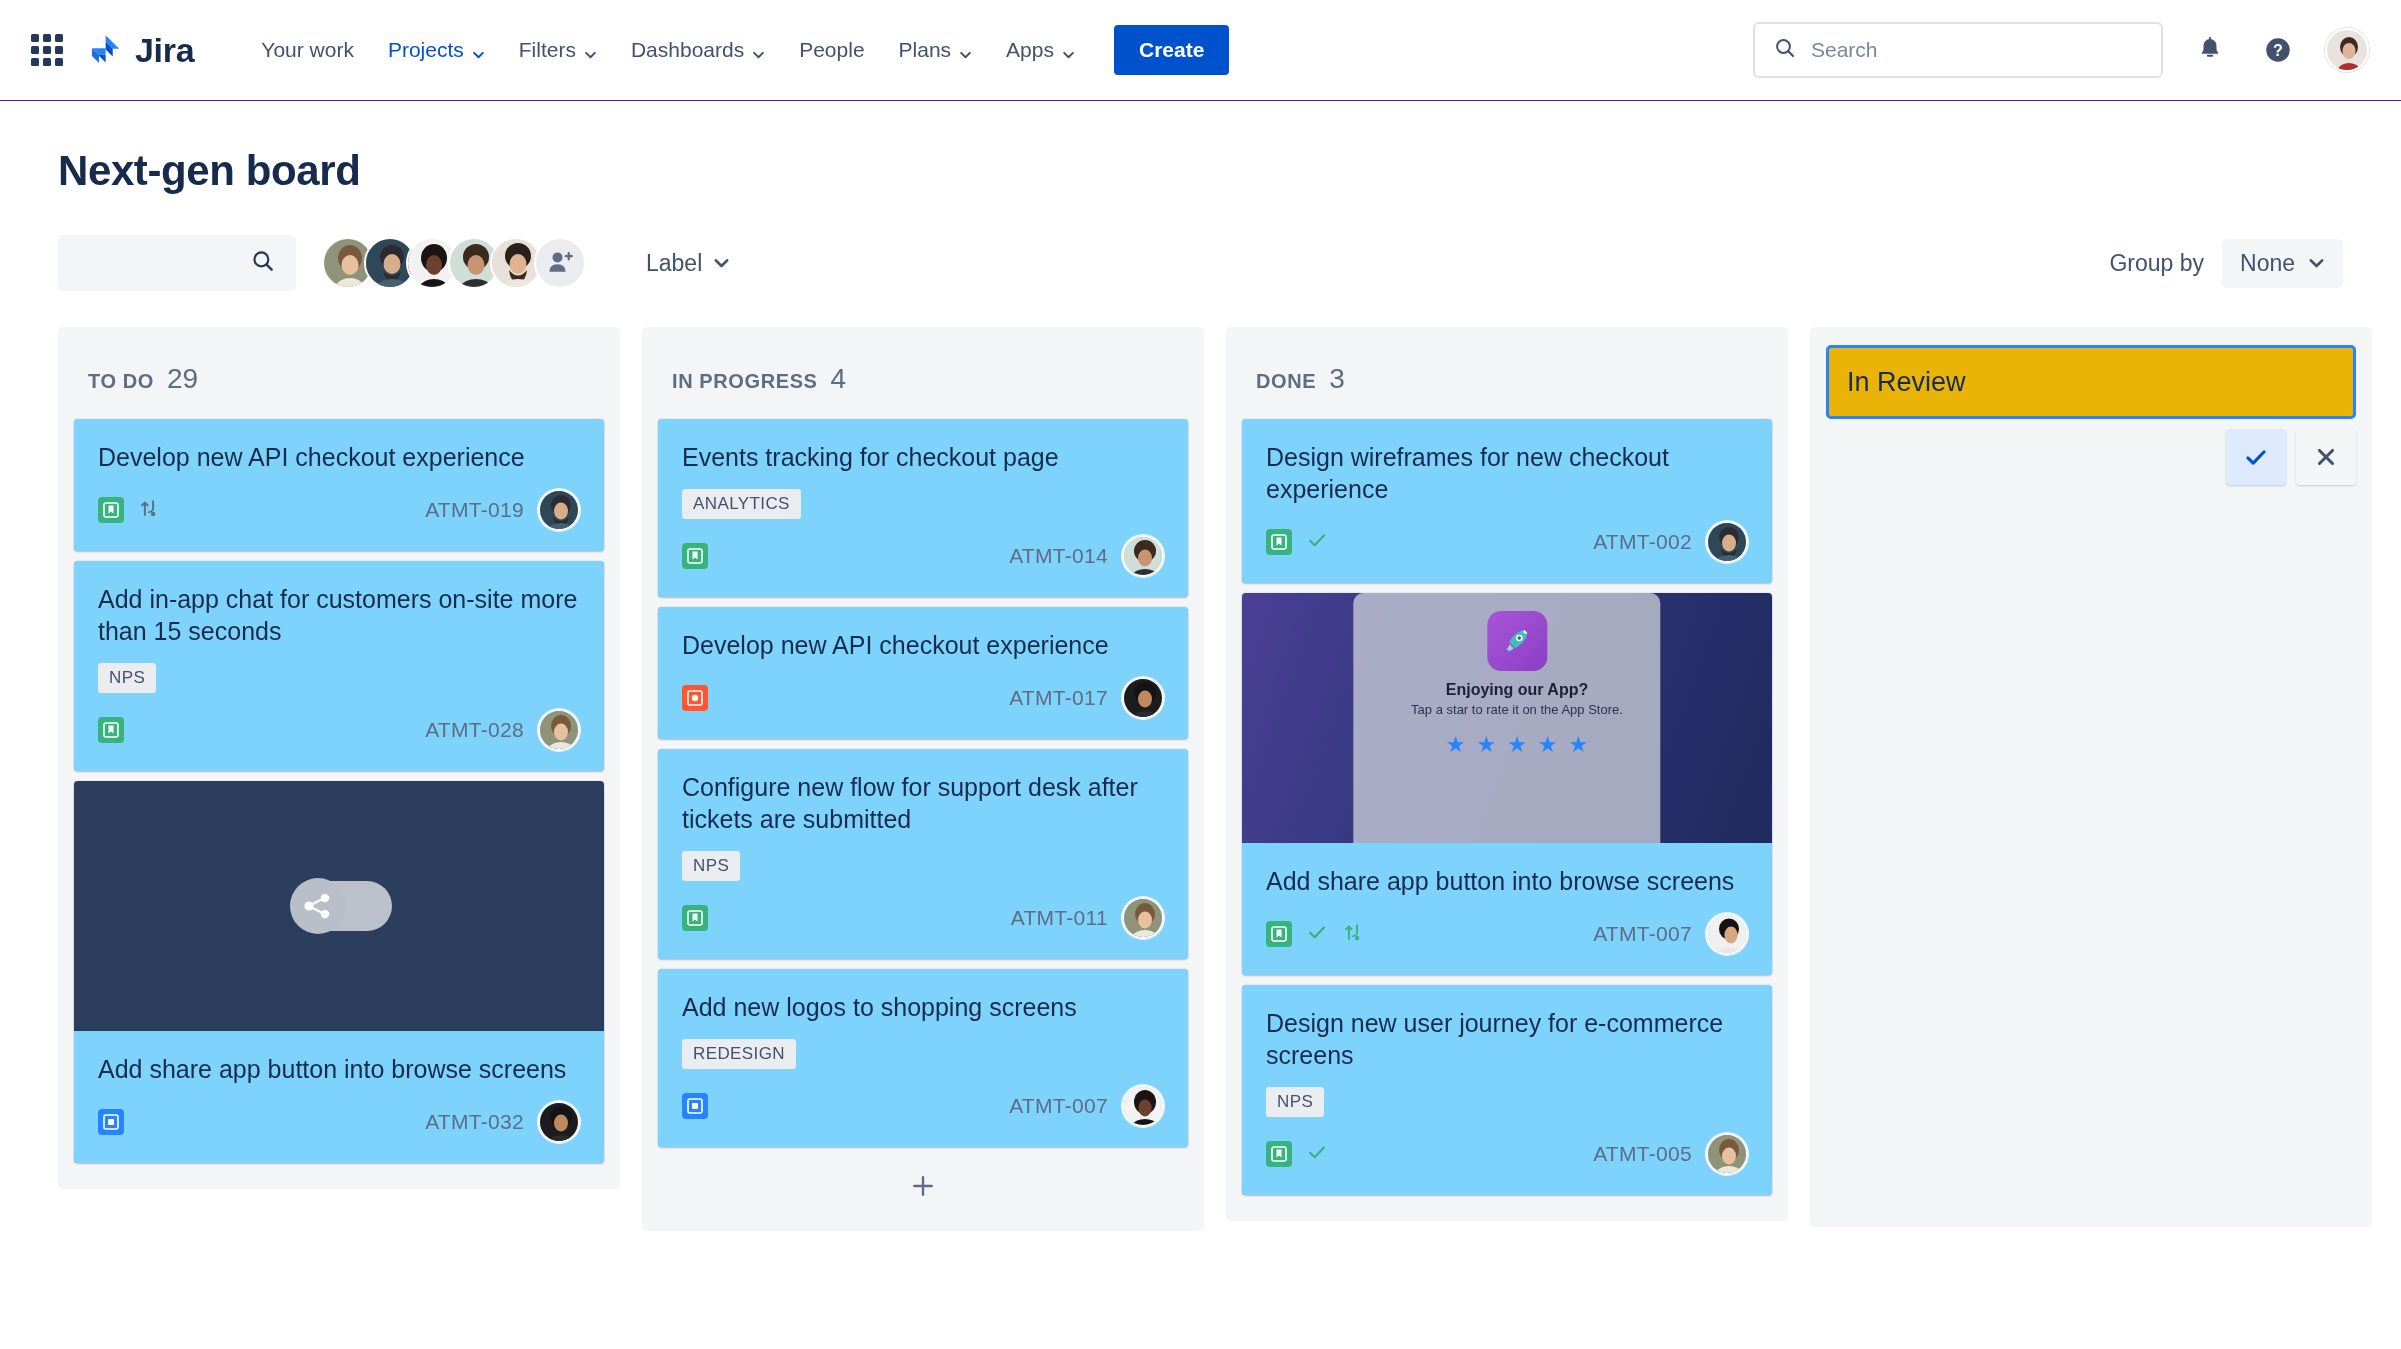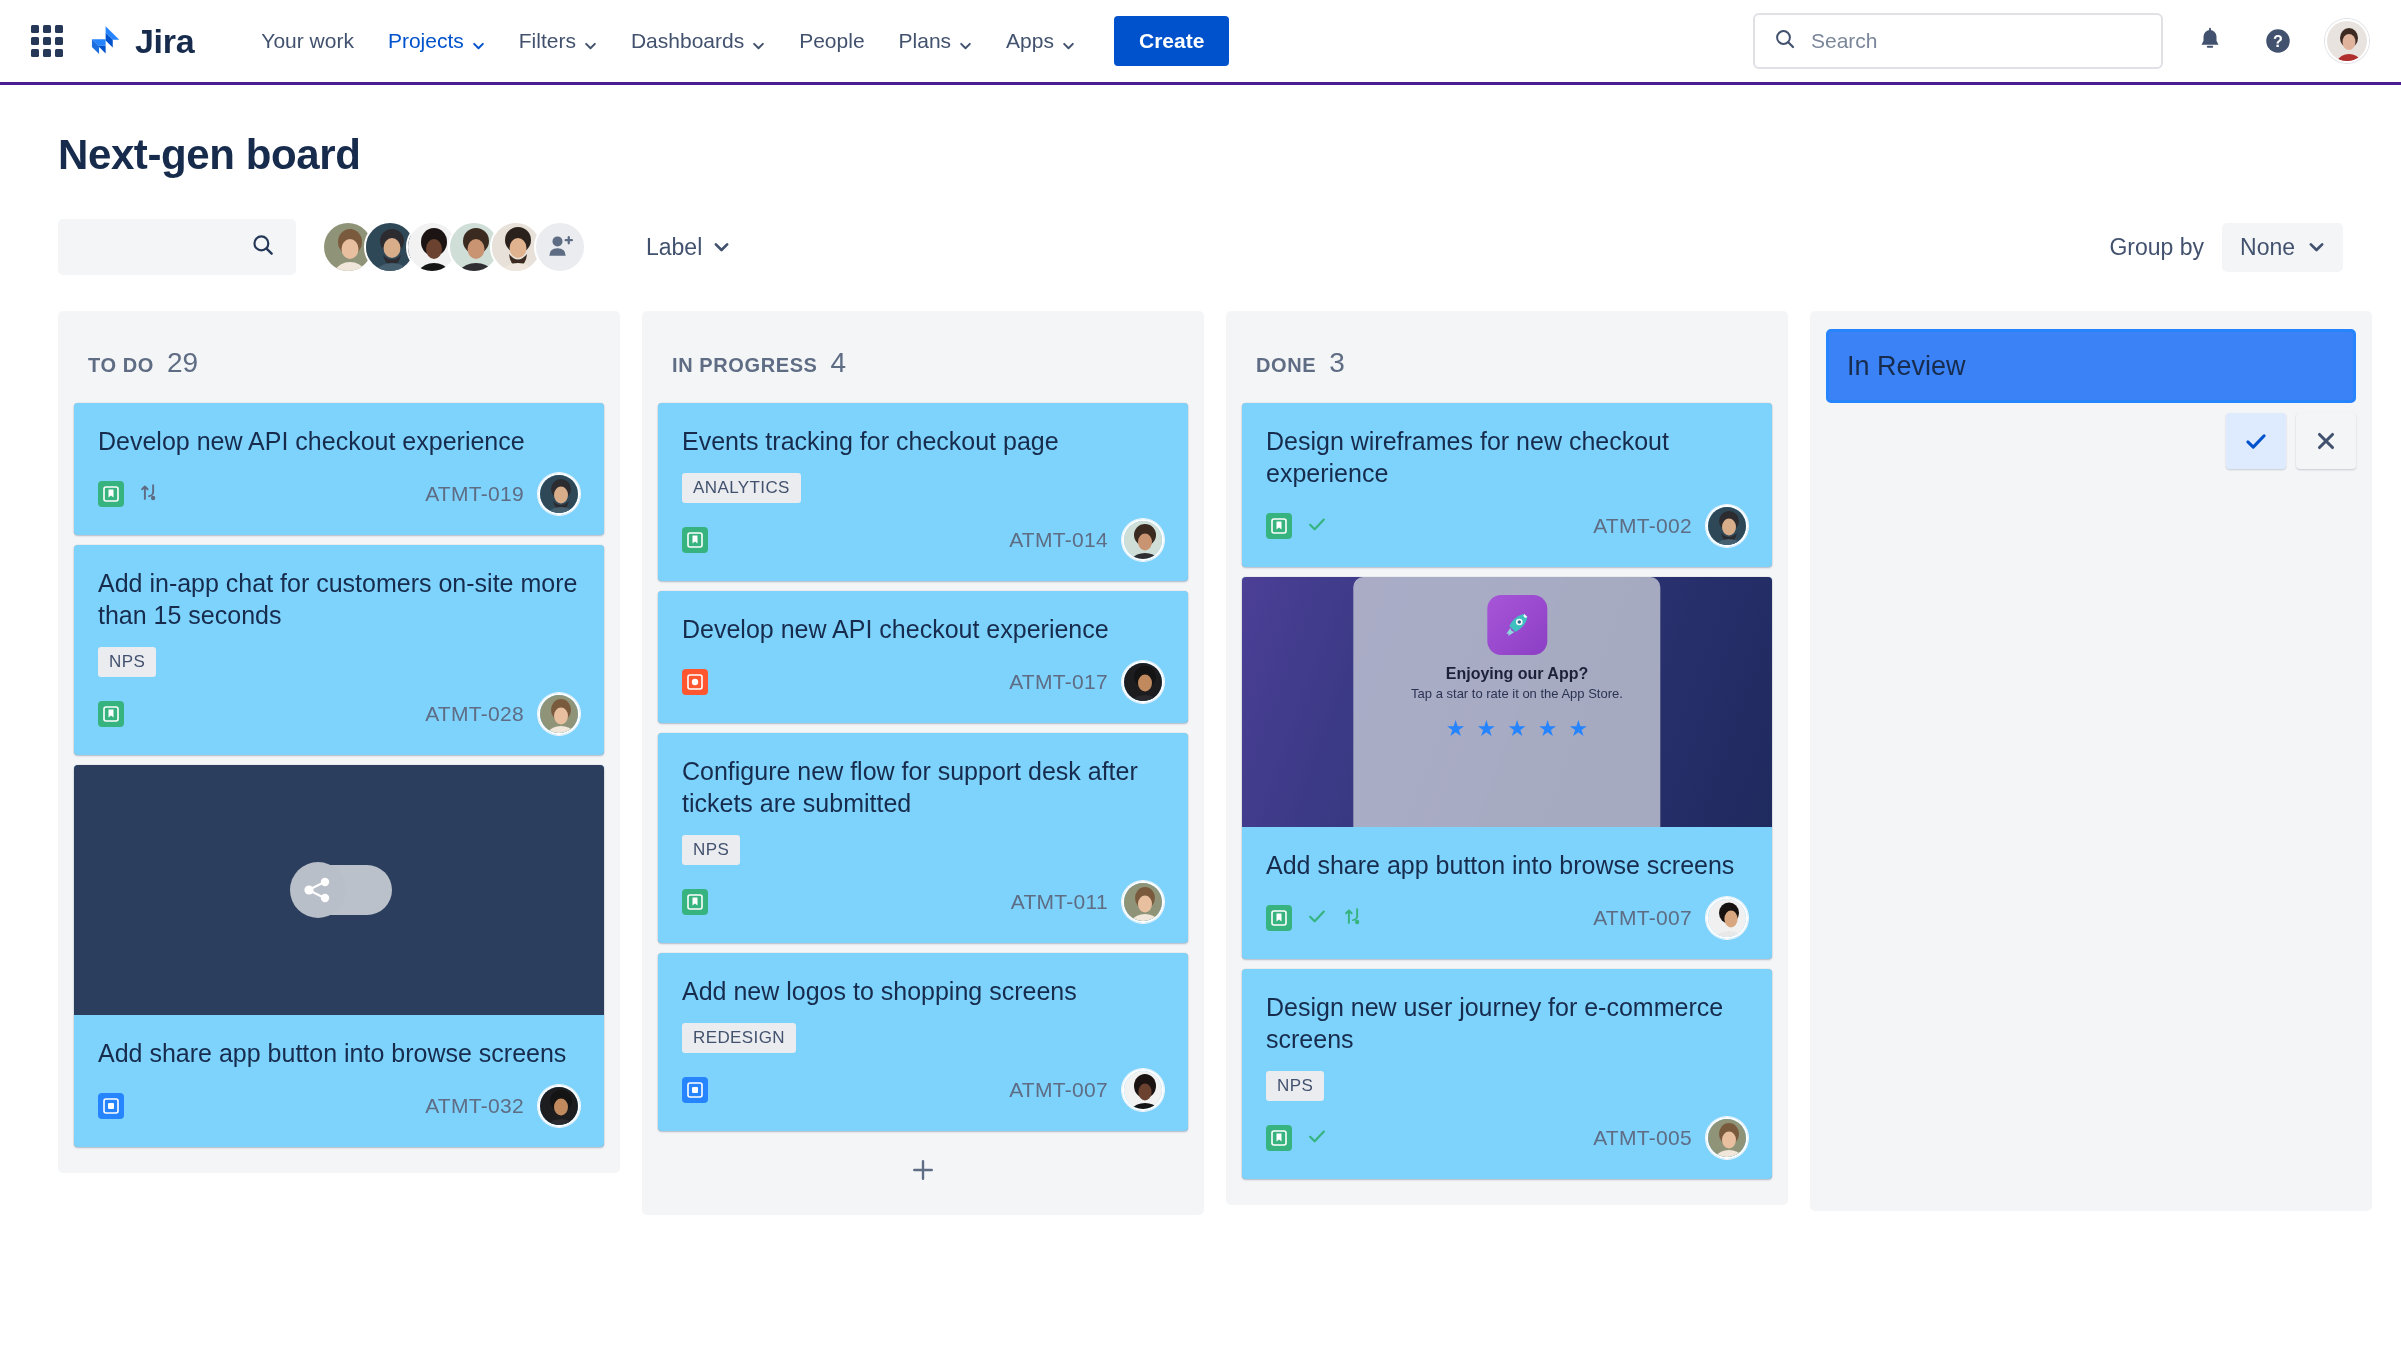--- a/index.html
+++ b/index.html
@@ -5,22 +5,22 @@
   * { box-sizing: border-box; margin: 0; padding: 0; }
   html, body {
     width: 2401px; height: 1349px;
     background: #ffffff;
     font-family: "Liberation Sans", sans-serif;
     overflow: hidden;
   }
 
   
   .topnav {
-    height: 85px;
-    border-bottom: 3px solid #4c1d95;
+    height: 101px;
+    border-bottom: 1px solid #4c1d95;
     display: flex;
     align-items: center;
     padding: 0 32px 0 30px;
     background: #fff;
     position: relative;
   }
   .apps-grid {
     width: 34px; height: 34px;
     display: grid;
     grid-template-columns: repeat(3, 8px);
@@ -146,21 +146,21 @@
 
   .add-card {
     display: flex; align-items: center; justify-content: center;
     height: 58px; cursor: pointer; color: #5e6c84; margin-top: 4px;
   }
 
   
   .col.new-col { background: #f4f5f7; padding-top: 18px; }
   .newcol-input {
     width: 100%; height: 74px; border: 3px solid #2684ff; border-radius: 5px;
-    background: #3b82f6; font-size: 27px; color: #172b4d; padding: 0 18px;
+    background: #eab308; font-size: 27px; color: #172b4d; padding: 0 18px;
     font-family: inherit; outline: none;
   }
   .newcol-actions { display: flex; gap: 10px; justify-content: flex-end; margin-top: 10px; }
   .act-btn {
     width: 60px; height: 56px; border-radius: 4px; border: none; cursor: pointer;
     display: flex; align-items: center; justify-content: center;
     box-shadow: 0 1px 2px rgba(9,30,66,0.2);
   }
   .act-confirm { background: #deebff; }
   .act-cancel { background: #f4f5f7; }

